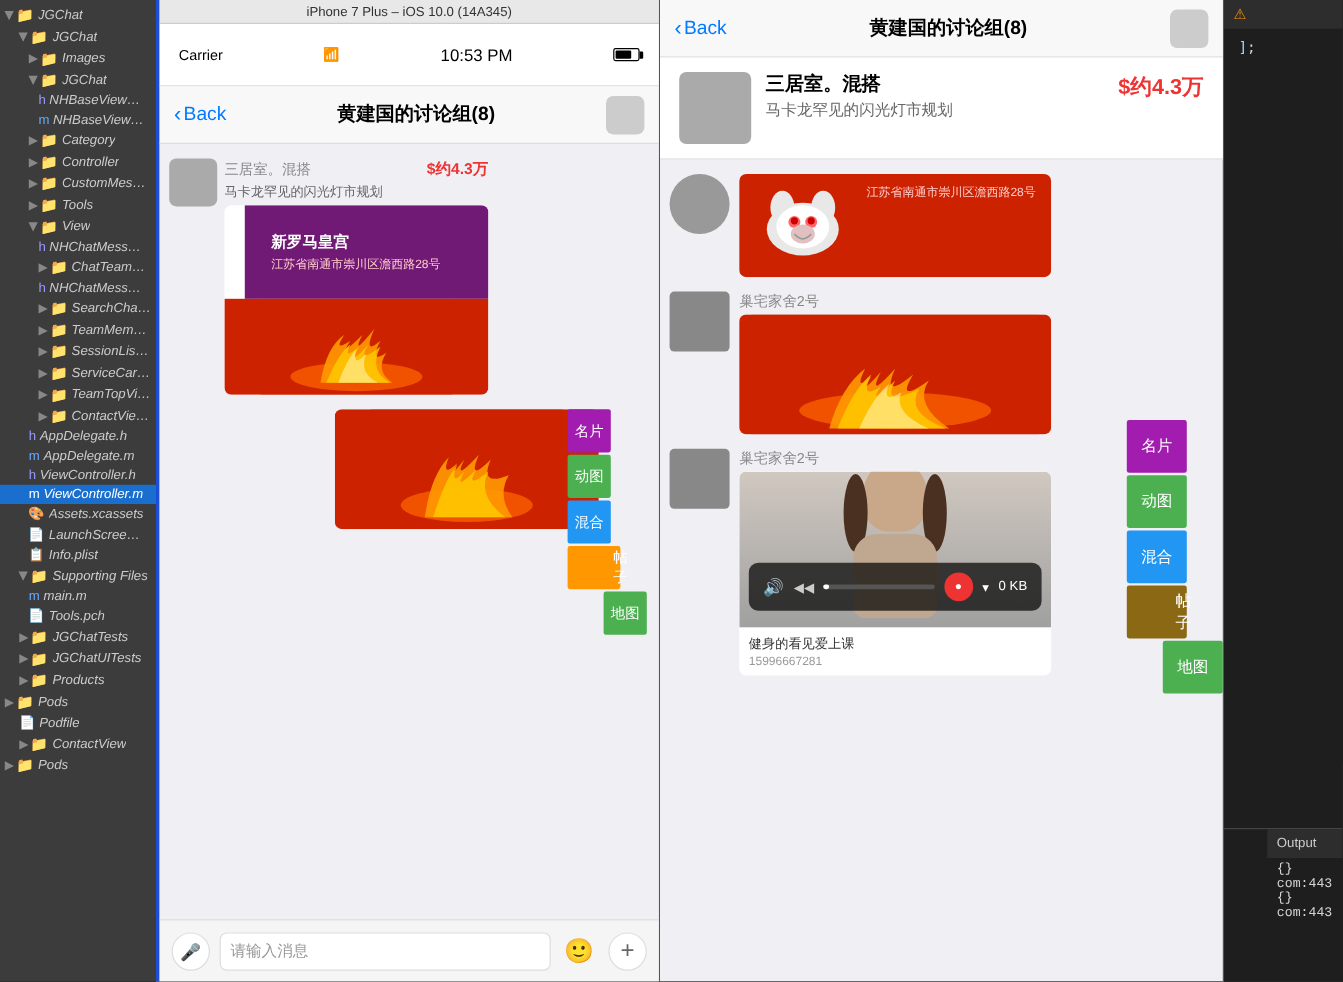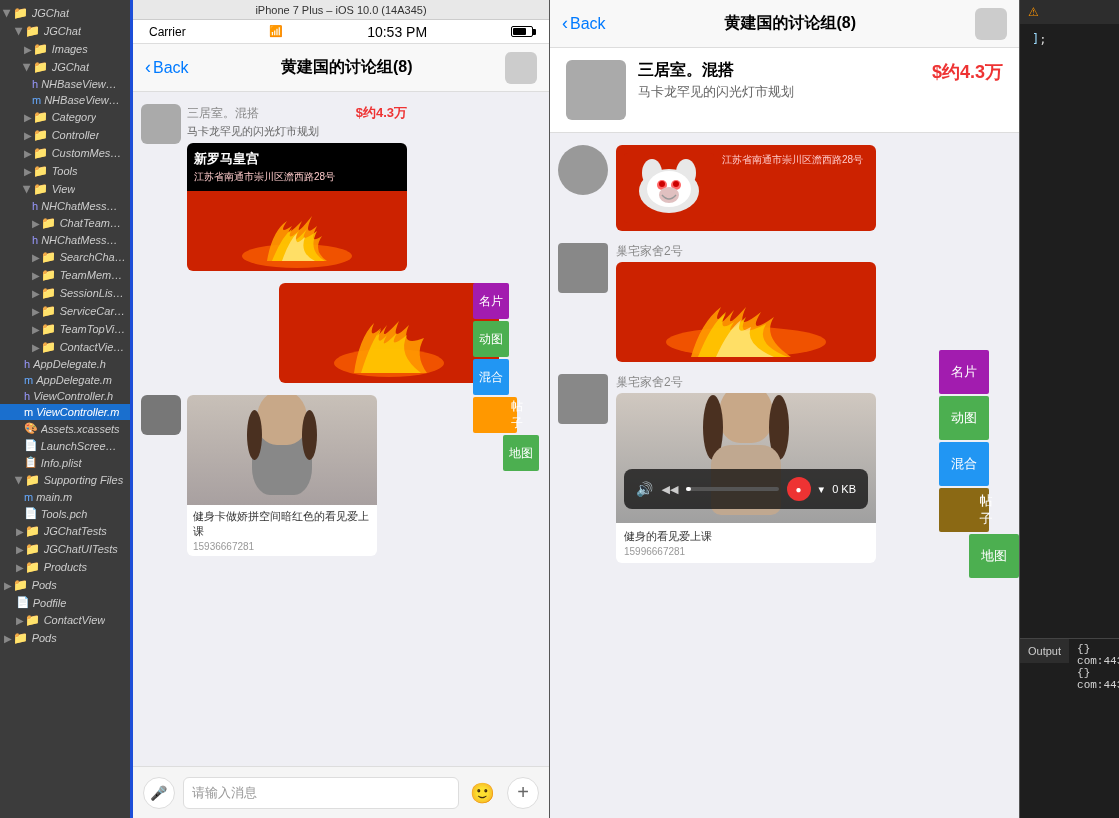--- a/index.html
+++ b/index.html
@@ -48,21 +48,21 @@
       min-width: 420px;
       background: #f0f0f0;
       position: relative;
       display: flex;
       flex-direction: column;
       border-left: 3px solid #1d4ed8;
       border-right: 1px solid #555;
     }
     .phone-status-bar {
       background: #fff;
-      height: 24px;
+      height: 52px;
       display: flex;
       align-items: center;
       justify-content: space-between;
       padding: 0 16px;
       font-size: 12px;
       color: #000;
       border-bottom: 1px solid #ddd;
     }
     .phone-status-left { font-size: 12px; font-weight: 500; }
     .phone-status-center { font-size: 14px; font-weight: 400; }
@@ -229,24 +229,25 @@
       font-family: 'Menlo', 'Courier New', monospace;
       font-size: 12px;
       color: #d4d4d4;
     }
     .code-content pre { white-space: pre; }
     .var { color: #9cdcfe; }
 
     
     .output-panel {
       background: #1e1e1e;
-      height: 180px;
+      height: 128px;
       border-top: 1px solid #444;
       display: flex;
-      flex-direction: row;
+      flex-direction: column;
+      padding-left: 36px;
     }
     .output-header {
       background: #2d2d2d;
       height: 24px;
       display: flex;
       align-items: center;
       padding: 0 8px;
       color: #ccc;
       font-size: 11px;
     }
@@ -505,21 +506,21 @@
       <div class="msg-avatar" style="background:#aaa;"></div>
       <div class="msg-body">
         <div style="display:flex;align-items:center;justify-content:space-between;margin-bottom:2px;">
           <span style="font-size:12px;color:#888;">三居室。混搭</span>
           <span style="font-size:13px;color:#e33;font-weight:bold;">
             <span>$</span><span>约4.3万</span>
           </span>
         </div>
         <span style="font-size:11px;color:#666;display:block;margin-bottom:4px;">马卡龙罕见的闪光灯市规划</span>
         <div class="product-card">
-          <div style="background:#000000;padding:7px;display:flex;gap:6px;align-items:flex-start;">
+          <div style="background:#701a75;padding:22px;display:flex;gap:6px;align-items:flex-start;margin-left:17px;">
             <div style="flex:1;">
               <div style="font-size:13px;color:#fff;font-weight:bold;">新罗马皇宫</div>
               <div style="font-size:10px;color:#ffcccc;margin-top:2px;">江苏省南通市崇川区澹西路28号</div>
             </div>
           </div>
 
           <div class="product-image-full">
             <svg viewBox="0 0 160 80" width="160" height="80">
               <rect width="160" height="80" fill="#cc2200"></rect>
               <ellipse cx="80" cy="65" rx="55" ry="12" fill="#ff6600" opacity="0.7"></ellipse>
@@ -548,41 +549,20 @@
         <div style="position:absolute;right:-40px;top:0;display:flex;flex-direction:column;gap:2px;">
           <div class="side-btn namecard">名片</div>
           <div class="side-btn gif">动图</div>
           <div class="side-btn mixed">混合</div>
           <div class="side-btn post">帖子</div>
           <div class="side-btn map">地图</div>
         </div>
       </div>
     </div>
 
-    <div class="chat-message">
-      <div class="msg-avatar" style="background:#777;"></div>
-      <div class="msg-body">
-        <div class="product-card" style="width:190px;">
-          <div style="background:#888;height:110px;position:relative;overflow:hidden;">
-
-            <div style="width:100%;height:100%;background:linear-gradient(180deg,#c8c0b8 0%,#a8a0a0 100%);display:flex;align-items:center;justify-content:center;">
-              <div style="width:60px;height:90px;background:#888;border-radius:50% 50% 30% 30%;position:relative;">
-                <div style="position:absolute;top:-15px;left:5px;width:50px;height:55px;background:#c8a888;border-radius:50% 50% 40% 40%;"></div>
-                <div style="position:absolute;top:5px;left:-5px;width:15px;height:50px;background:#4a3020;border-radius:50%;"></div>
-                <div style="position:absolute;top:5px;right:-5px;width:15px;height:50px;background:#4a3020;border-radius:50%;"></div>
-              </div>
-            </div>
-          </div>
-          <div style="padding:4px 6px;">
-            <div style="font-size:11px;color:#333;">健身卡做娇拼空间暗红色的看见爱上课</div>
-            <div style="font-size:10px;color:#999;margin-top:2px;">15936667281</div>
-          </div>
-        </div>
-      </div>
-    </div>
   </div>
 
   <div class="phone-input-bar">
     <div class="mic-btn">
       <span>🎤</span>
     </div>
     <div class="text-input">
       <span style="color:#999;font-size:13px;">请输入消息</span>
     </div>
     <div class="emoji-btn">

